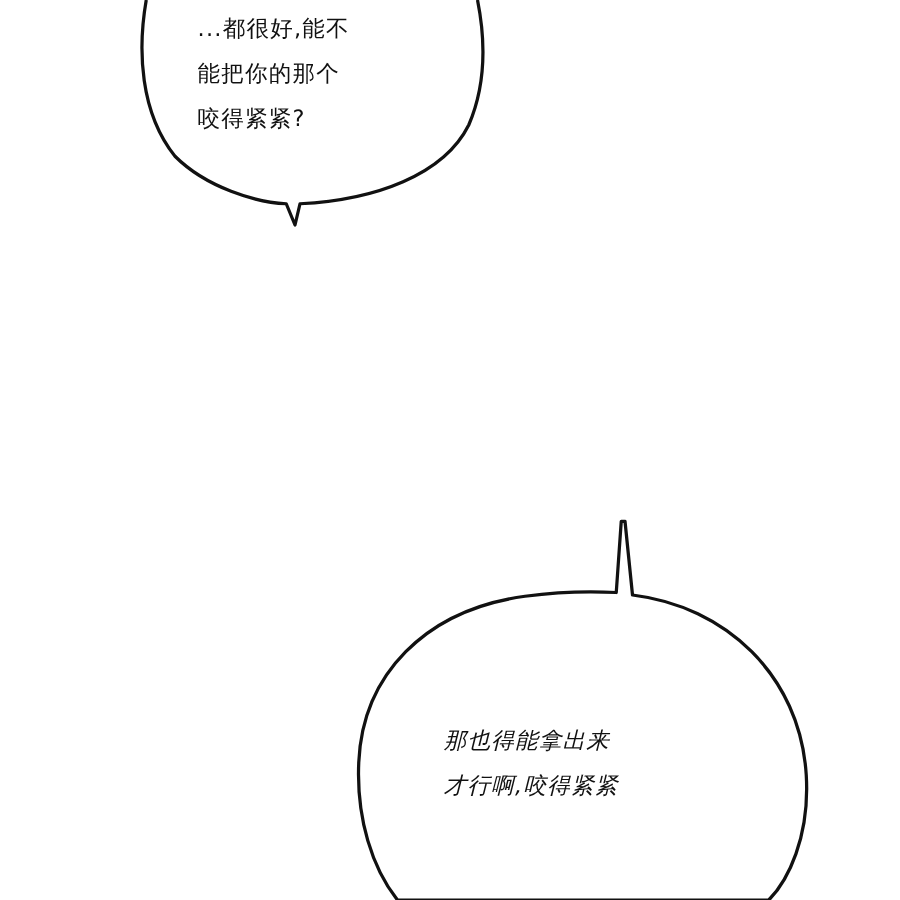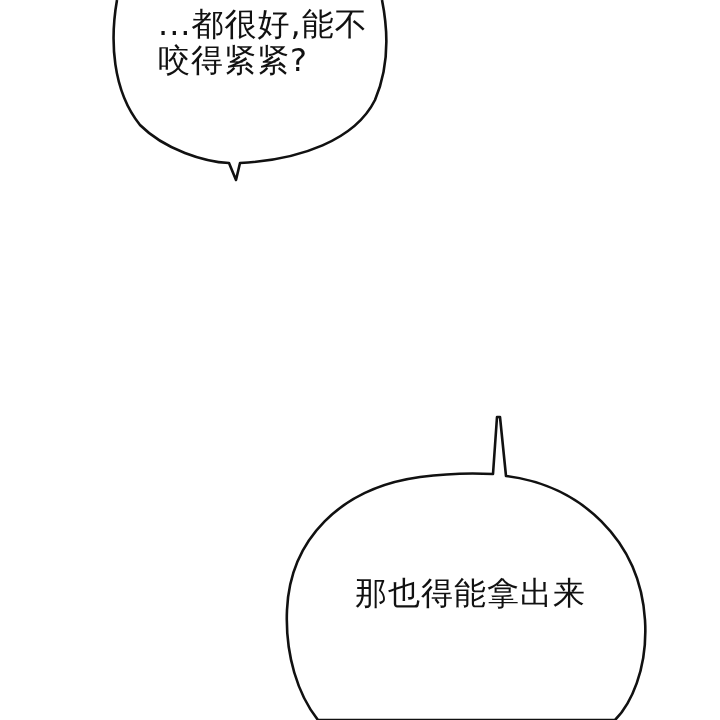--- a/index.html
+++ b/index.html
@@ -1,32 +1,34 @@
 <!DOCTYPE html>
 <html><head>
 <meta charset="utf-8">
 <style>
   html, body { margin:0; padding:0; background:#ffffff; }
   body { width:720px; height:720px; position:relative; overflow:hidden; }
   svg.bubbles { position:absolute; left:0; top:0; }
-  .txt { position:absolute; font-family:"DejaVu Sans", sans-serif; color:#111111; font-size:32px; line-height:36px; letter-spacing:1px; white-space:nowrap; }
+  .txt { position:absolute; font-family:"DejaVu Sans", sans-serif; color:#111111; font-size:18px; line-height:36px; letter-spacing:1px; white-space:nowrap; }
   .line { display:block; }
   #t1 { left:158px; top:6px; }
-  #t2 { left:355px; top:575px; }
+  #t2 { left:355px; top:575px;font-style:italic; }
 </style>
 </head>
 <body>
 
 <svg class="bubbles" width="720" height="720" viewBox="0 0 720 720">
 
   <path d="M117 0 C 110 40, 112 90, 140 125 C 165 150, 205 162, 229 163 L 236 180 L 240 163 C 300 160, 355 140, 375 100 C 390 65, 388 30, 382 0" fill="#ffffff" stroke="#111111" stroke-width="2.6" stroke-linejoin="round"></path>
 
   <path d="M493 474 L 497 417 L 500 417 L 506 476 C 580 485, 640 540, 645 620 C 648 670, 630 705, 615 720 L 318 720 C 298 695, 285 655, 287 610 C 290 540, 340 488, 420 477 C 450 473, 475 473, 493 474 Z" fill="#ffffff" stroke="#111111" stroke-width="2.6" stroke-linejoin="round"></path>
 </svg>
 
 <div class="txt" id="t1">
   <span class="line">...都很好,能不</span>
+  <span class="line">能把你的那个</span>
   <span class="line">咬得紧紧?</span>
 </div>
 
 <div class="txt" id="t2">
   <span class="line">那也得能拿出来</span>
+  <span class="line">才行啊,咬得紧紧</span>
 </div>
 
 </body></html>

